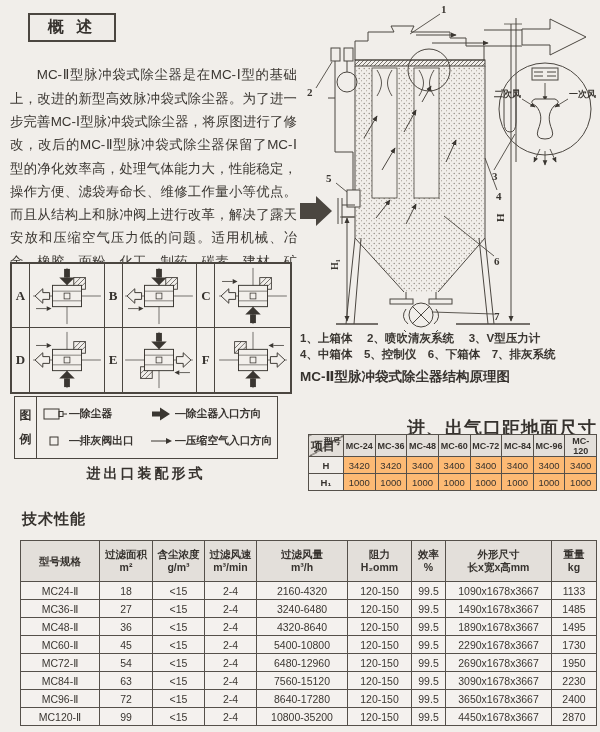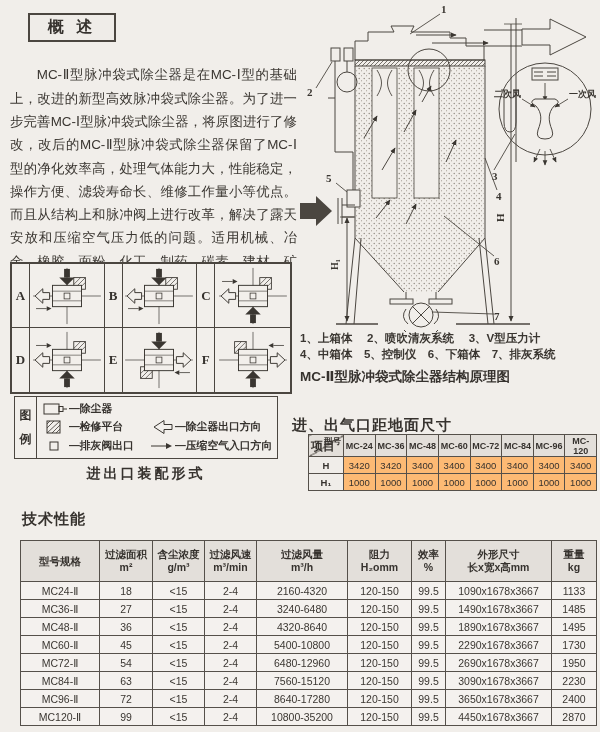--- a/index.html
+++ b/index.html
@@ -33,21 +33,21 @@
   .legend-body{flex:1;display:flex;flex-direction:column;justify-content:space-around;padding:3px 2px 3px 6px;}
   .legend-row{display:flex;align-items:center;height:18px;}
   .legend-item{display:flex;align-items:center;}
   .legend-item .sym{width:26px;height:16px;flex:none;}
   .legend-item .sym svg{width:26px;height:16px;}
   .legend-item .lbl{font-size:10.8px;font-weight:bold;white-space:nowrap;}
   .legend-item.c1{width:106px;}
   .assembly-caption{position:absolute;left:14px;top:465px;width:264px;text-align:center;font-size:14px;
         font-weight:bold;letter-spacing:3px;}
   
-  .ht-title{position:absolute;left:292px;top:416px;width:289px;text-align:left;font-size:15px;
+  .ht-title{position:absolute;left:308px;top:416px;width:289px;text-align:right;font-size:18px;
         font-weight:bold;letter-spacing:1px;}
   .htable{position:absolute;left:308px;top:434px;width:289px;border-collapse:collapse;table-layout:fixed;
         font-size:9.5px;background:#fdba74;}
   .htable th,.htable td{border:1px solid #55504a;text-align:center;padding:0;height:16px;}
   .htable thead th{background:#e3dfda;font-weight:bold;height:21px;font-size:9px;}
   .htable tbody th{font-weight:bold;background:#f0ede9;}
   .htable{border:1.5px solid #4b4640;}
   .corner{position:relative;width:34px;background:
         linear-gradient(to bottom right,transparent 48.5%,#55504a 48.5%,#55504a 51.5%,transparent 51.5%) #e3dfda !important;}
   .corner .c-top{position:absolute;top:1px;right:2px;font-size:8.5px;}
@@ -336,34 +336,25 @@
     <div class="legend-body" id="legend-body">
         <div class="legend-row">
           <div class="legend-item c1">
             <span class="sym"><svg viewBox="0 0 26 16">
                 <rect x="1" y="3" width="15" height="10" fill="none" stroke="#3a3631"></rect>
                 <rect x="16" y="5.5" width="4" height="5" fill="none" stroke="#3a3631"></rect>
                 <line x1="20" y1="8" x2="24" y2="8" stroke="#3a3631"></line>
               </svg></span>
             <span class="lbl">—除尘器</span>
           </div>
-        </div>
-        <div class="legend-row">
-          <div class="legend-item c1">
-            <span class="sym"><svg viewBox="0 0 26 16">
-                <rect x="4" y="2" width="13" height="12" fill="none" stroke="#3a3631"></rect>
-                <path d="M4,14 L17,2 M4,9 L11,2 M9,14 L17,6 M4,5 L7,2 M13,14 L17,10" stroke="#3a3631" stroke-width="0.8" fill="none"></path>
-              </svg></span>
-            <span class="lbl">—检修平台</span>
-          </div>
           <div class="legend-item">
             <span class="sym"><svg viewBox="0 0 26 16">
-                <polygon points="23,5.5 15,5.5 15,1.5 5,8 15,14.5 15,10.5 23,10.5" fill="none" stroke="#3a3631"></polygon>
+                <polygon points="3,5.5 11,5.5 11,1.5 21,8 11,14.5 11,10.5 3,10.5" fill="#3a3631"></polygon>
               </svg></span>
-            <span class="lbl">—除尘器出口方向</span>
+            <span class="lbl">—除尘器入口方向</span>
           </div>
         </div>
         <div class="legend-row">
           <div class="legend-item c1">
             <span class="sym"><svg viewBox="0 0 26 16">
                 <rect x="7" y="4" width="8" height="8" fill="none" stroke="#3a3631"></rect>
               </svg></span>
             <span class="lbl">—排灰阀出口</span>
           </div>
           <div class="legend-item">

